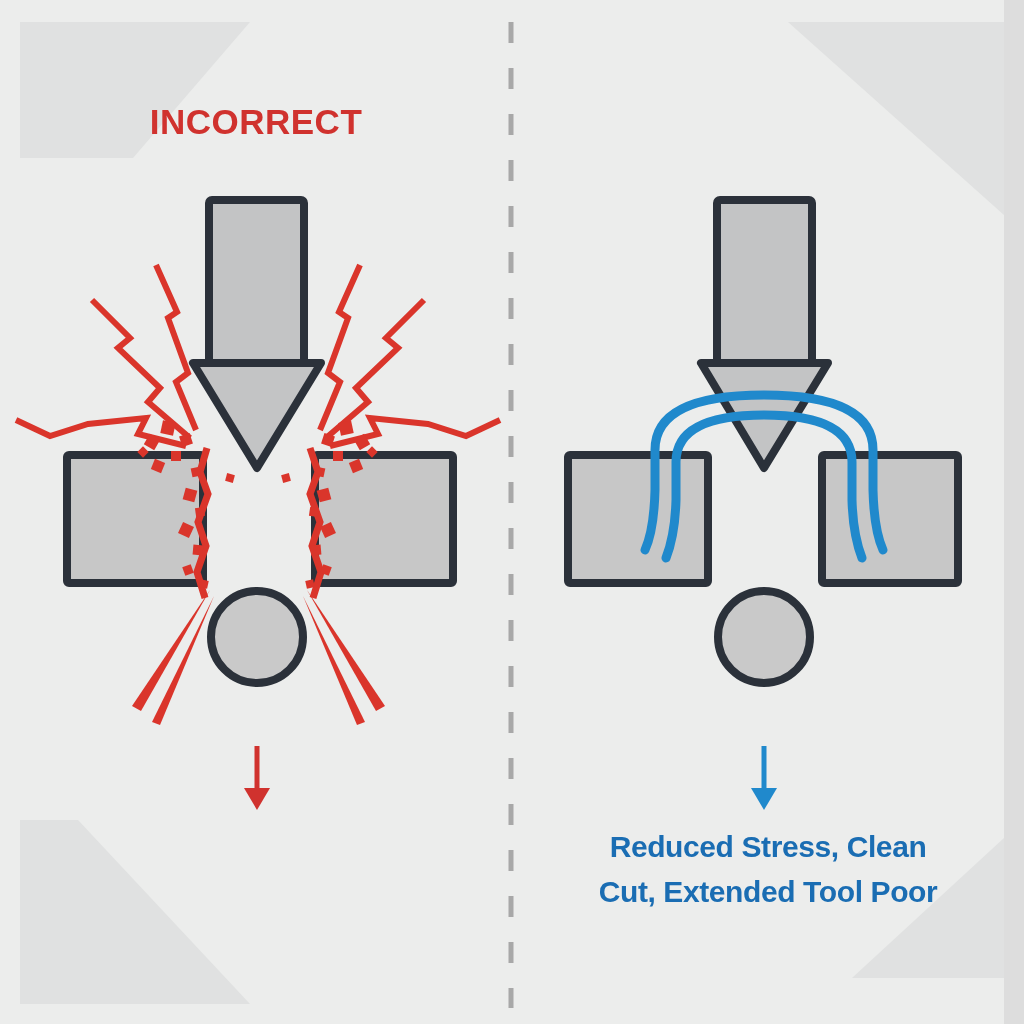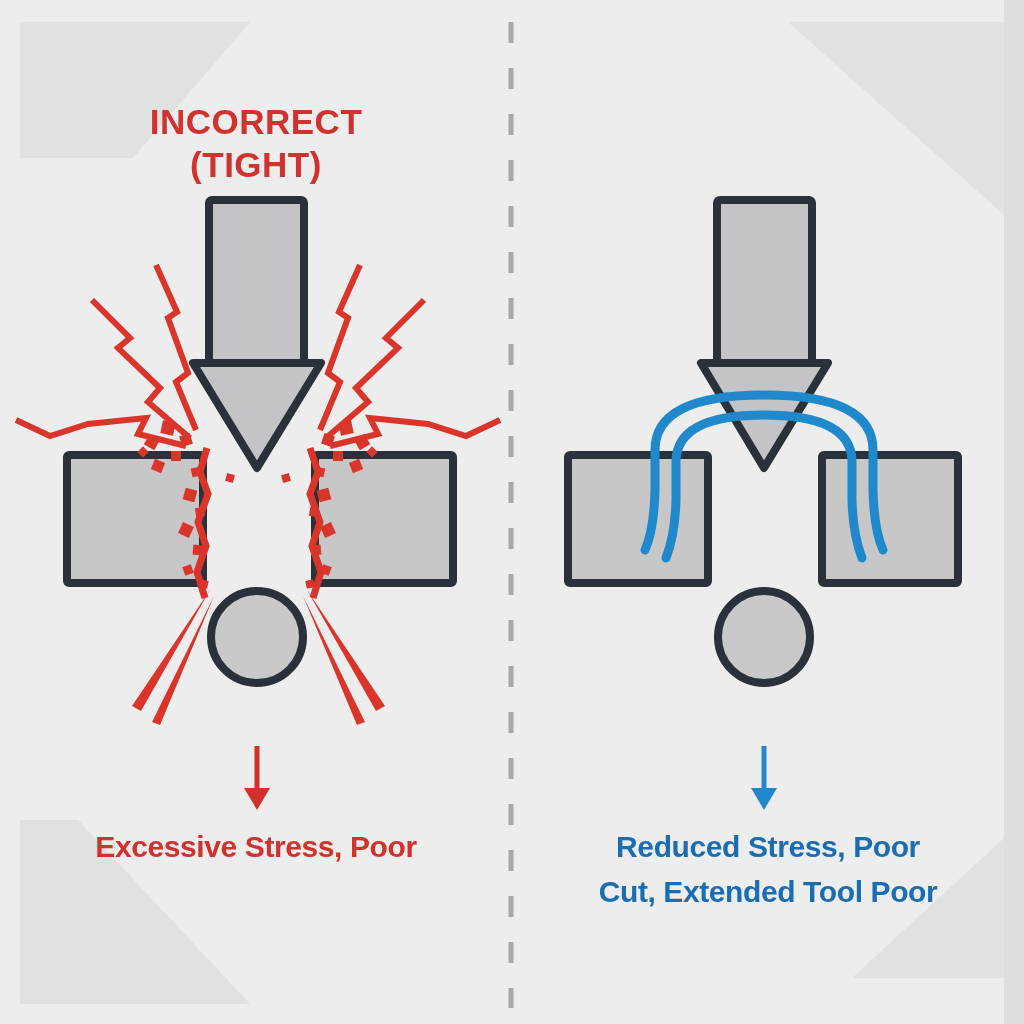--- a/index.html
+++ b/index.html
@@ -133,26 +133,24 @@
     </g>
 
     <g>
       <line class="mini-blue" x1="252" y1="556" x2="252" y2="600"></line>
       <polygon class="mini-blue-head" points="239,598 265,598 252,620"></polygon>
     </g>
   </svg>
 
   <div class="half-text title red" style="left:0;top:100px">
     <div>INCORRECT</div>
-    <div>(TIGHT)</div>
   </div>
 
 
   <div class="half-text caption red" style="left:0;top:824px">
-    <div>Excessive Stress, Poor</div>
   </div>
 
   <div class="half-text caption blue" style="left:512px;top:824px">
-    <div>Reduced Stress, Poor</div>
+    <div>Reduced Stress, Clean</div>
     <div>Cut, Extended Tool Poor</div>
   </div>
 
 </div>
 
 </body></html>

